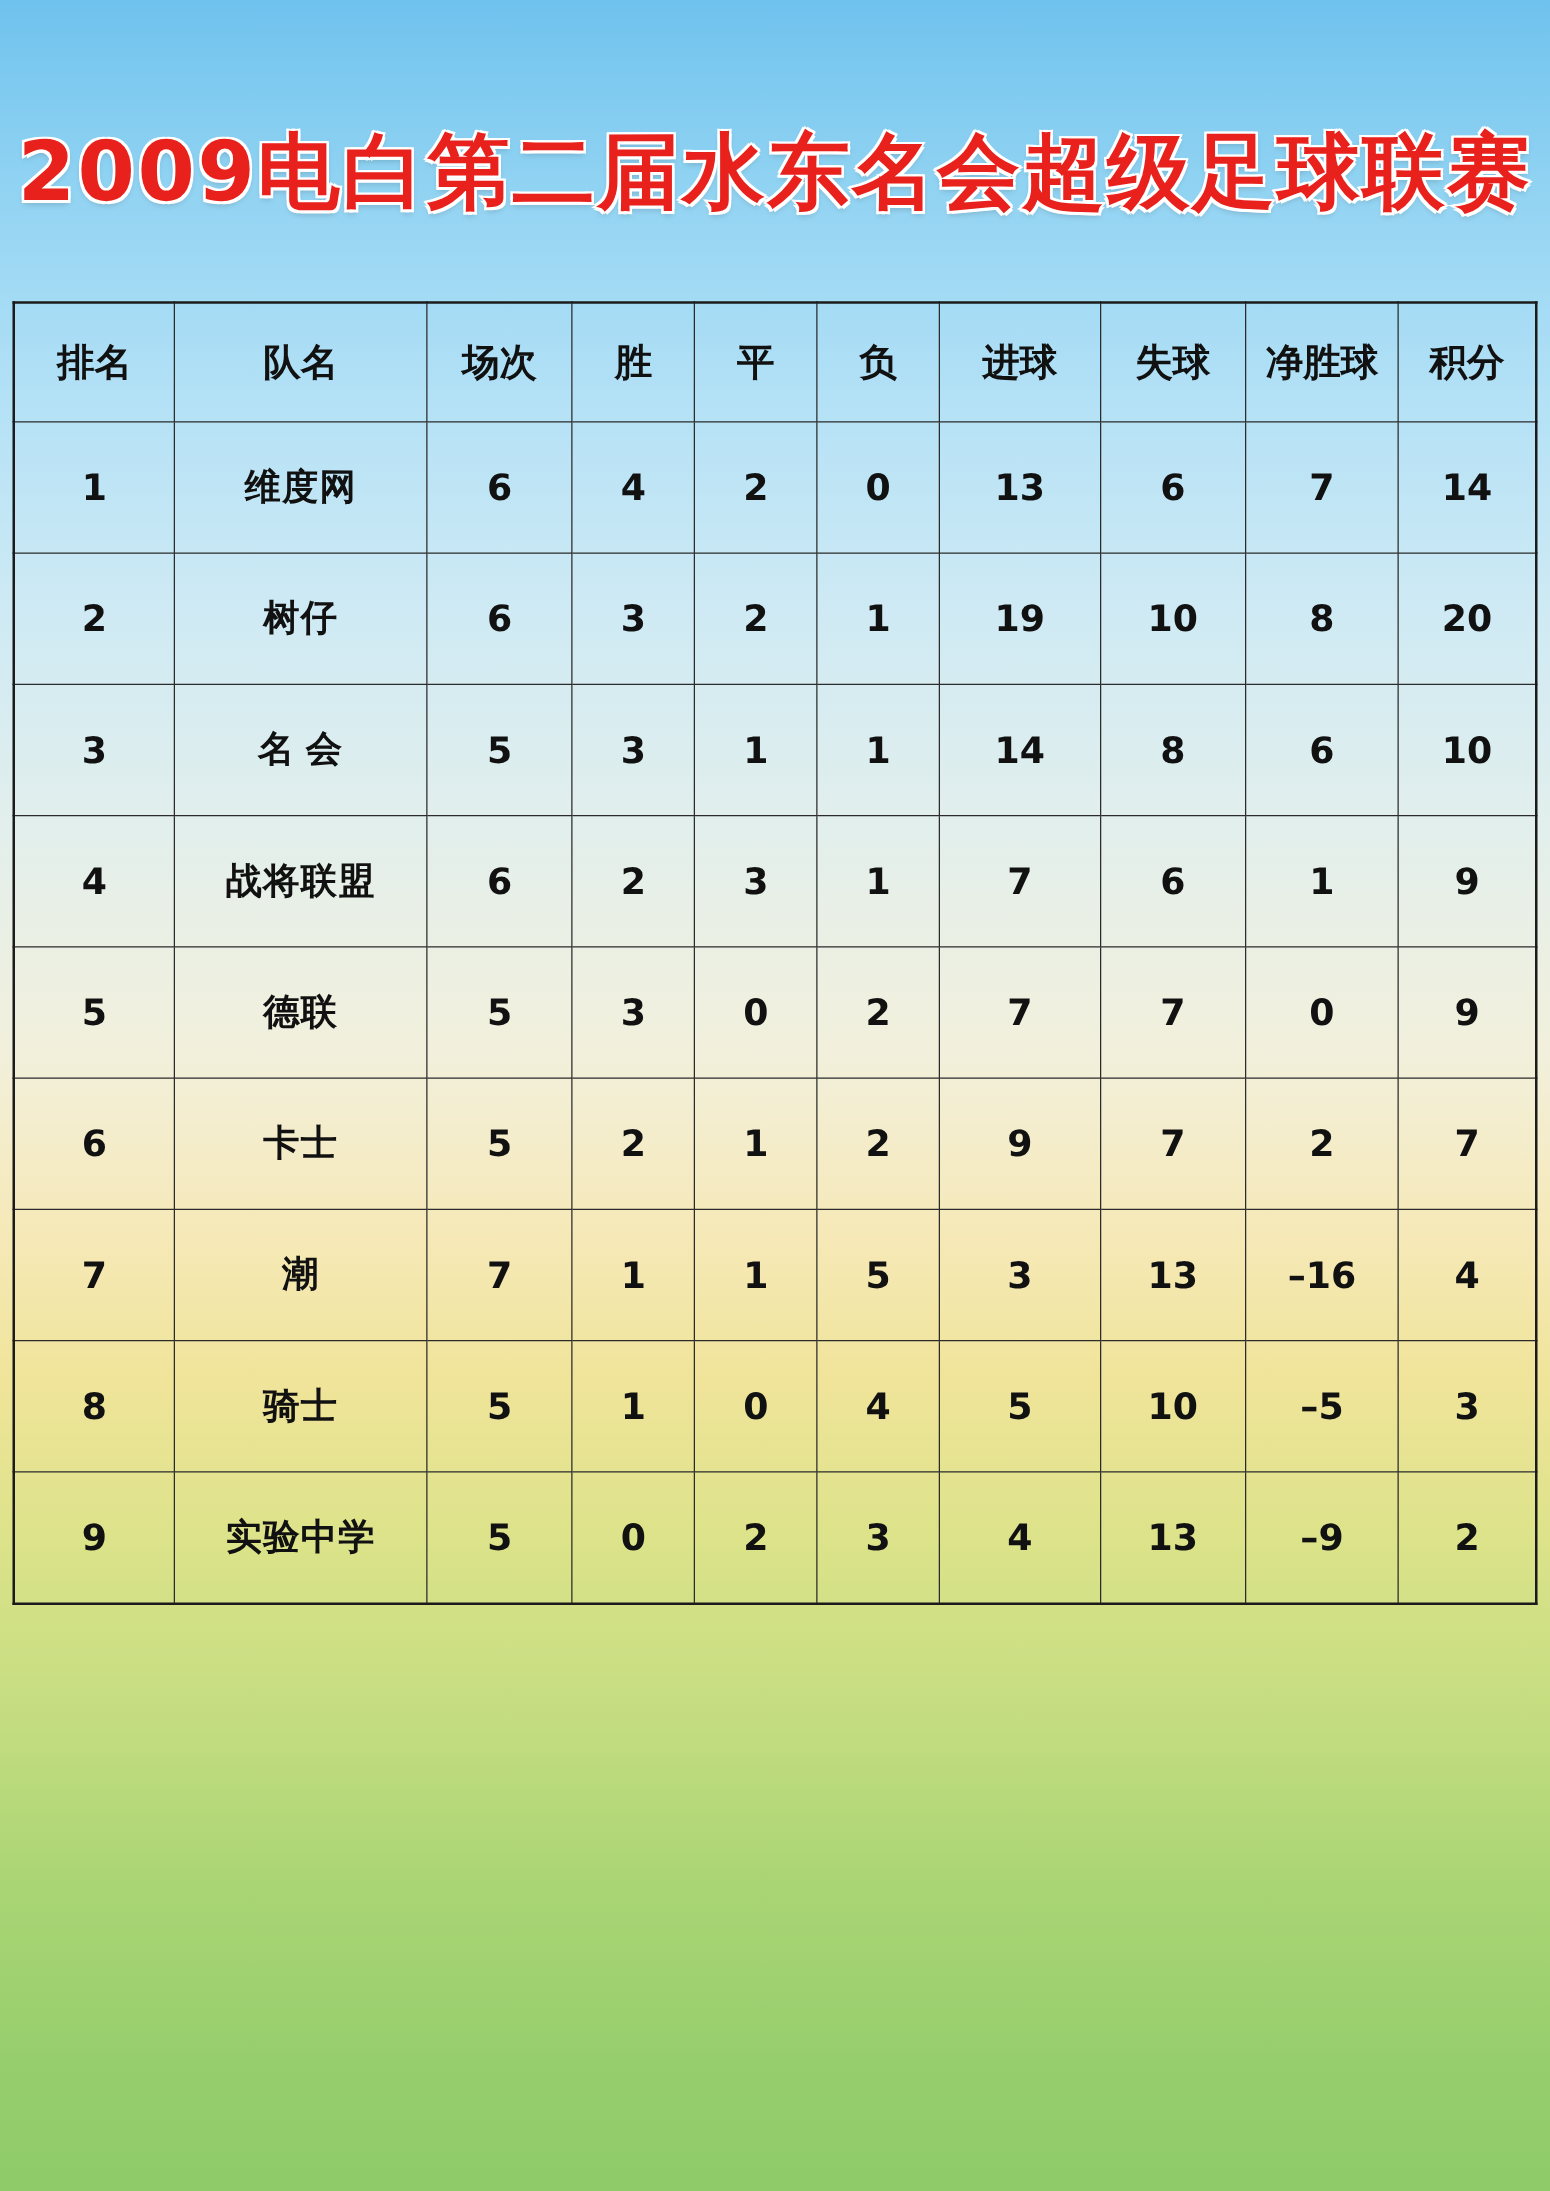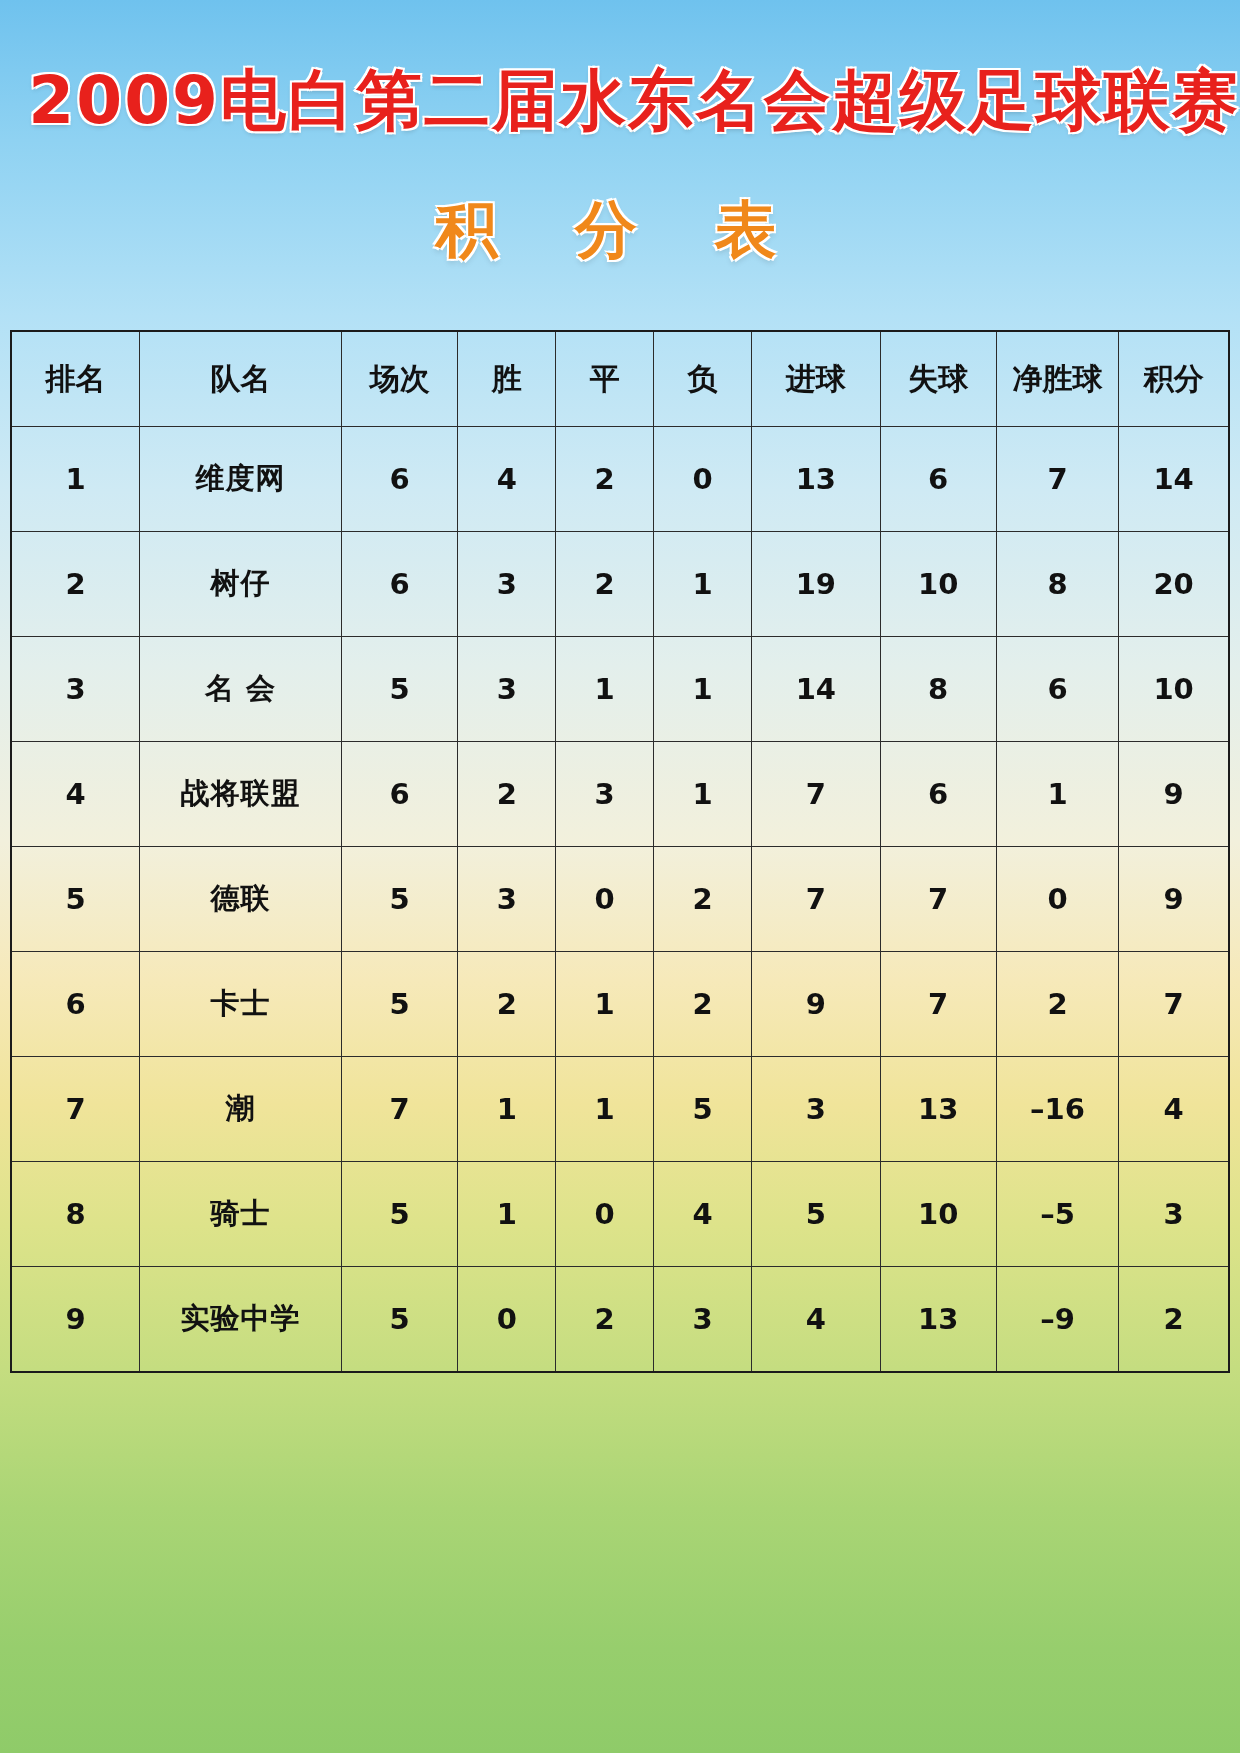--- a/index.html
+++ b/index.html
@@ -26,22 +26,22 @@
         #8fcb69 100%);
     overflow: hidden;
   }
   .poster {
     position: relative;
     width: 1240px;
     height: 1753px;
     box-sizing: border-box;
   }
   .title-main {
-    text-align: right;
-    margin-top: 56px;
+    text-align: center;
+    margin-top: 93px;
     font-family: "DejaVu Sans", "Liberation Sans", sans-serif;
     font-weight: bold;
     font-size: 66px;
     letter-spacing: 2px;
     color: #e8211c;
     -webkit-text-stroke: 3px #ffffff;
     paint-order: stroke fill;
     text-shadow:
       2px 2px 0 #ffffff,
       -2px 2px 0 #ffffff,
@@ -82,20 +82,21 @@
     font-size: 29px;
     font-weight: bold;
     height: 102px;
   }
   table.standings thead th {
     height: 92px;
     font-size: 30px;
   }
   table.standings td.team {
     letter-spacing: 1px;
+    font-family: Liberation Serif, serif;
   }
   table.standings td.num {
     font-weight: bold;
   }
   
   col.c-rank   { width: 10.5%; }
   col.c-team   { width: 16.5%; }
   col.c-played { width: 9.5%; }
   col.c-win    { width: 8%; }
   col.c-draw   { width: 8%; }
@@ -112,21 +113,20 @@
     color: #111;
     font-family: "DejaVu Sans", "Liberation Sans", sans-serif;
   }
 </style>
 </head>
 <body>
 
 <div class="poster">
 
   <div class="title-main">2009电白第二届水东名会超级足球联赛</div>
-  <div class="title-sub">积 分 表</div>
 
   <div class="table-wrap">
     <table class="standings">
       <colgroup>
         <col class="c-rank">
           <col class="c-team">
           <col class="c-played">
           <col class="c-win">
           <col class="c-draw">
         <col class="c-loss">

